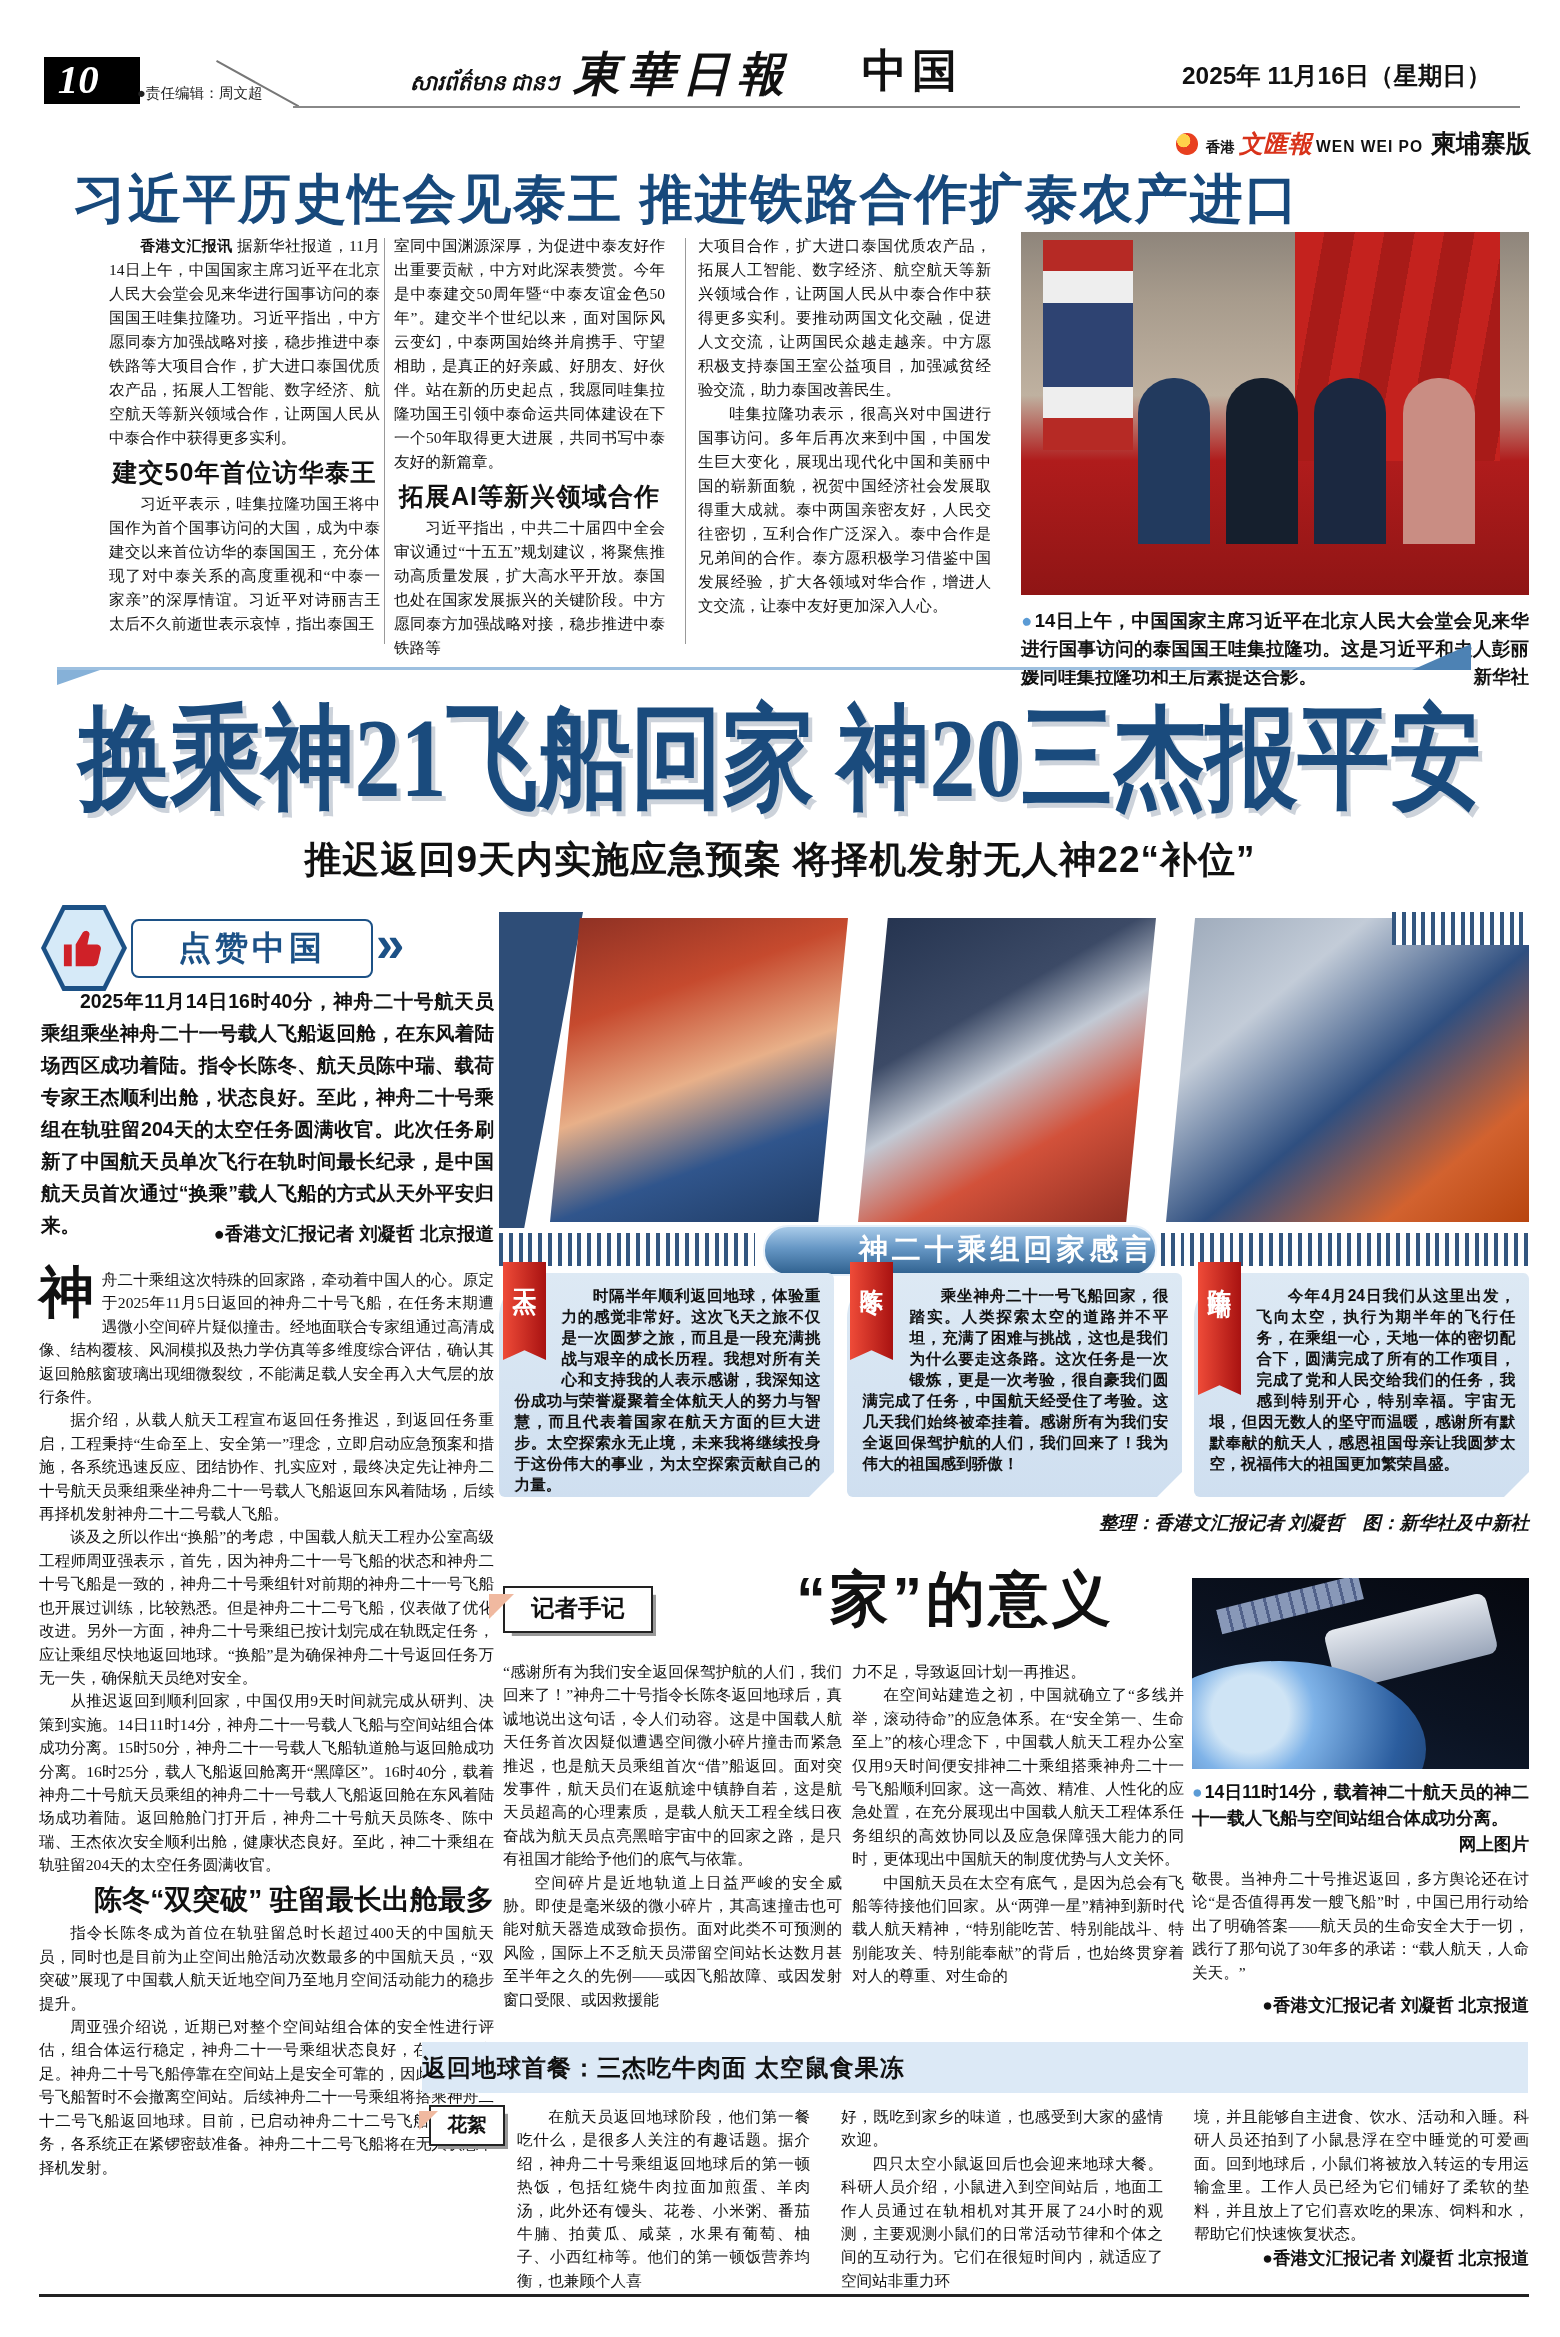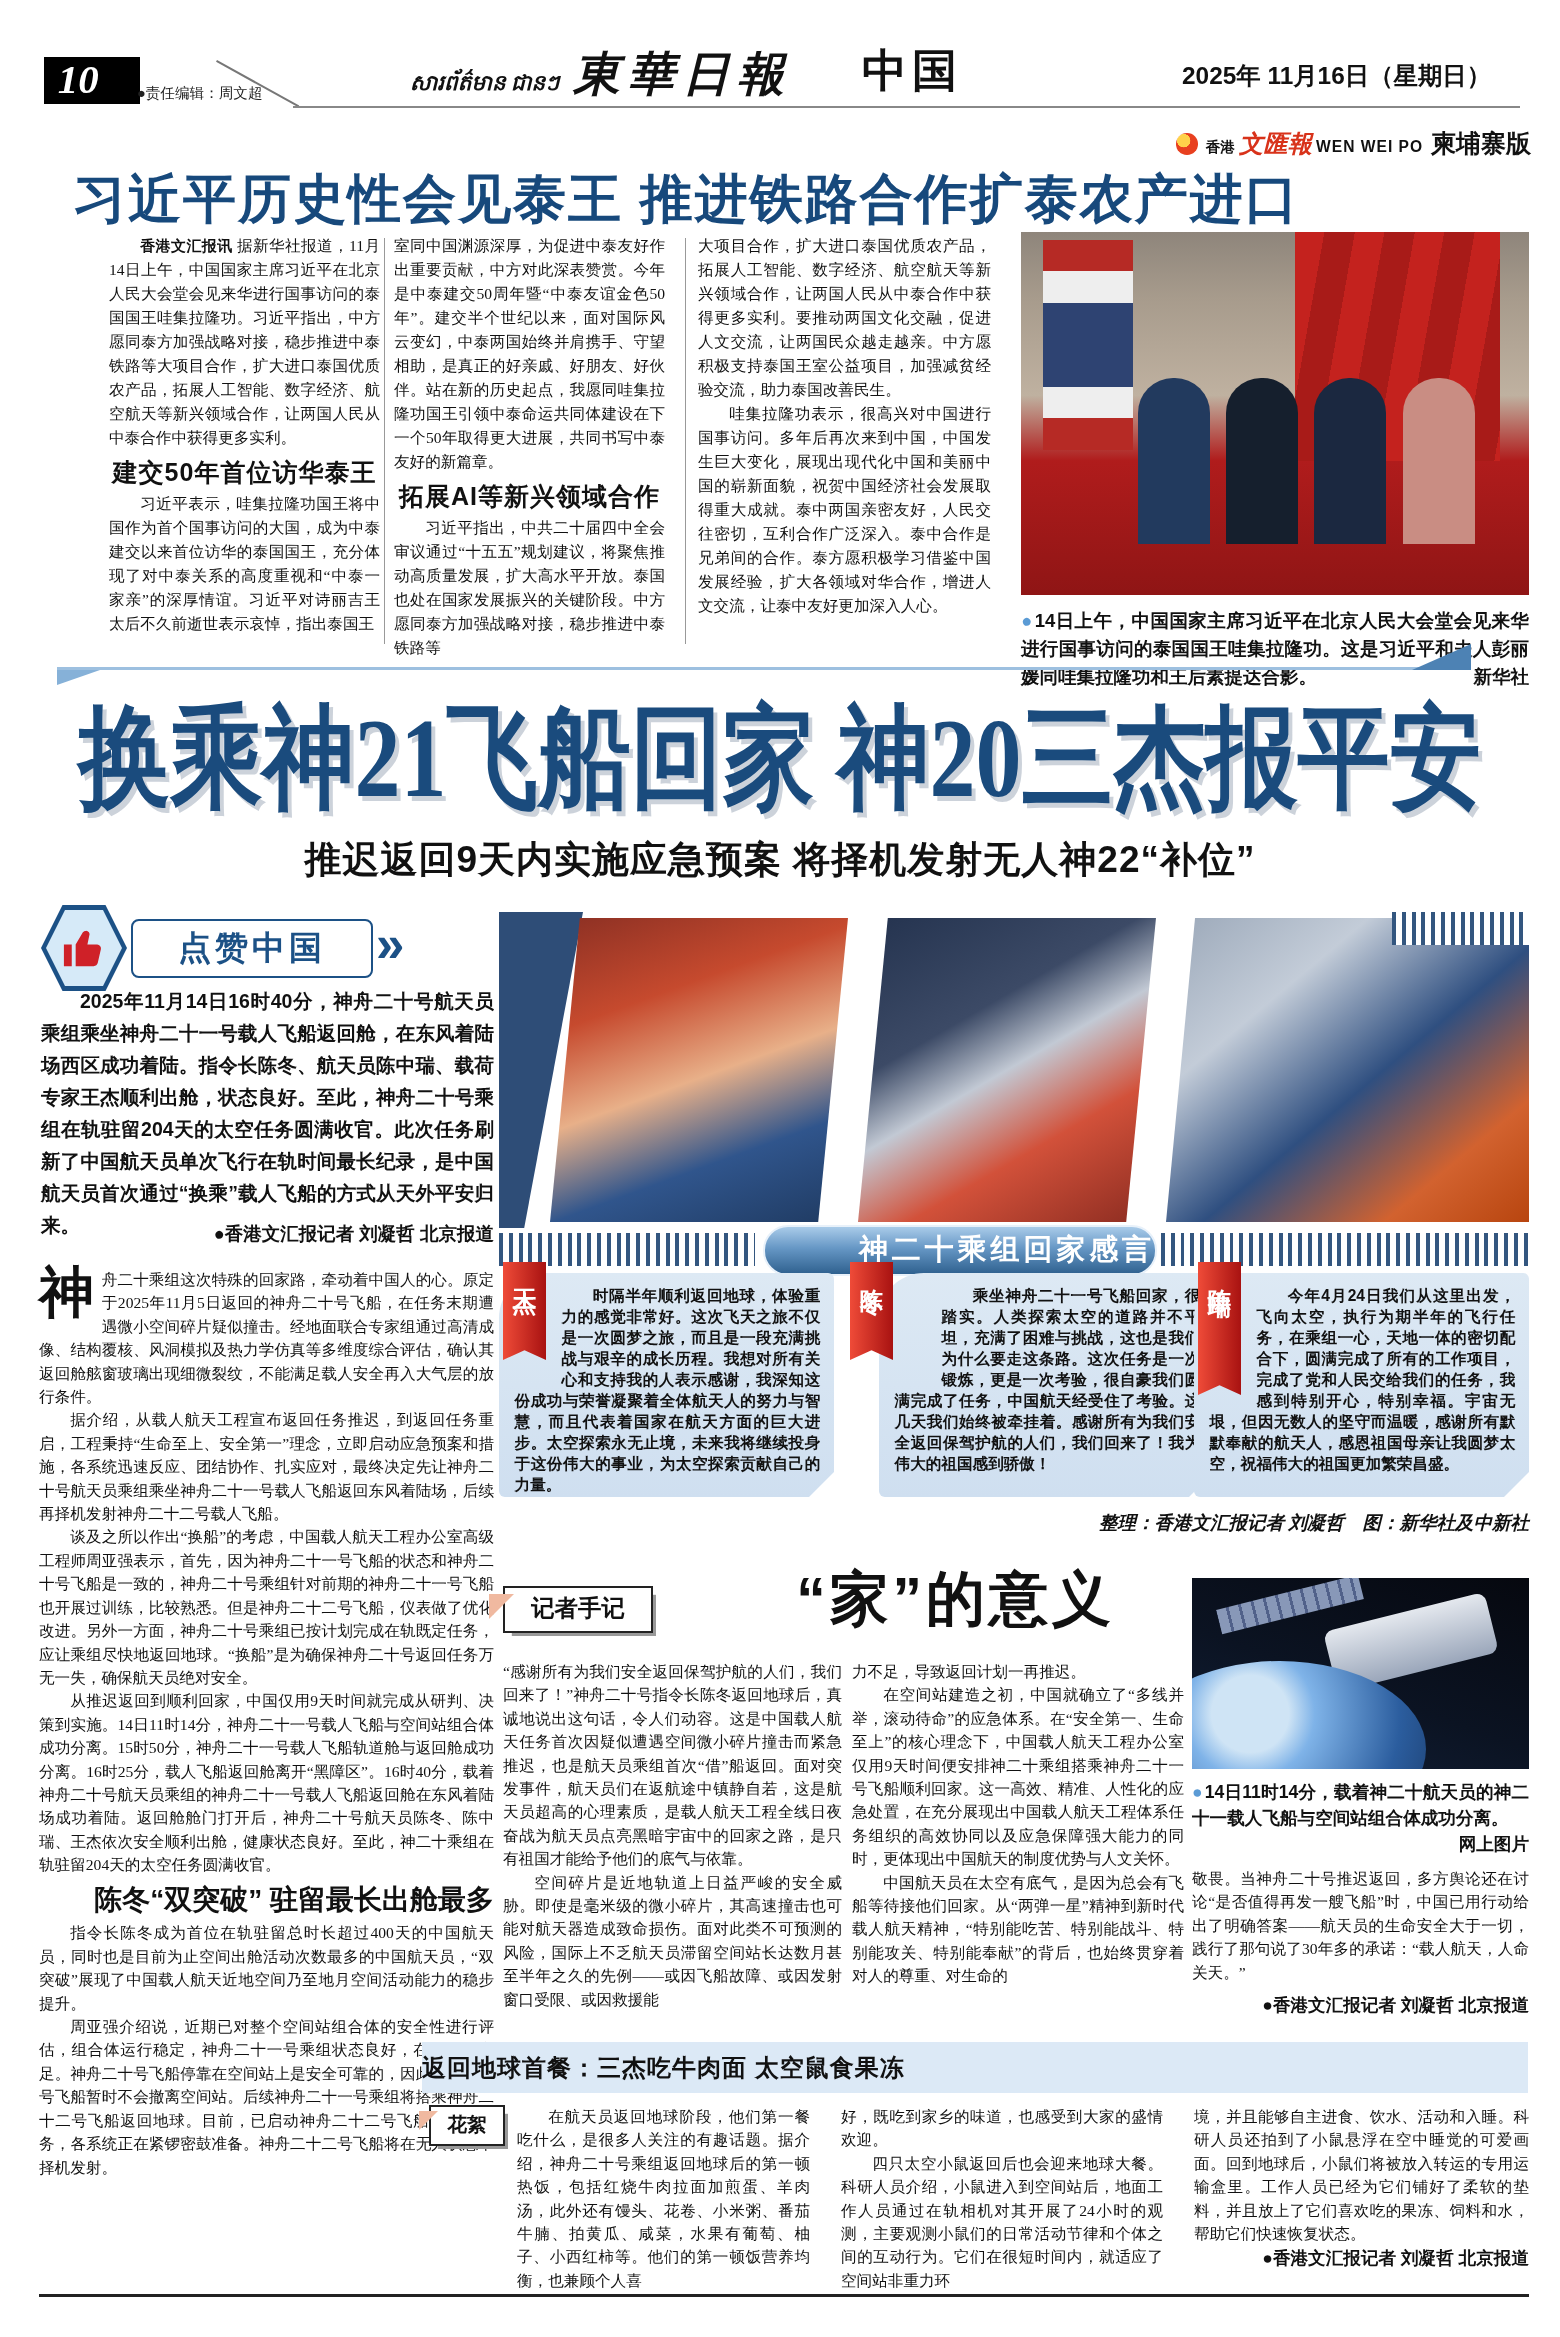--- a/index.html
+++ b/index.html
@@ -10,21 +10,21 @@
   html,body{margin:0;padding:0;background:#fff;}
   #page{position:relative;width:1560px;height:2338px;background:#fff;overflow:hidden;
         font-family:var(--serif);color:#111;}
   .abs{position:absolute;}
   .just{text-align:justify;}
   p{margin:0;text-indent:2em;}
   p.cont{text-indent:0;}
   
   #pagenum-box{left:44px;top:57px;width:82px;height:47px;background:#000;color:#fff;
     font-family:var(--serif);font-style:italic;font-weight:bold;font-size:41px;line-height:45px;padding-left:13.7px;}
-  #editor{left:137px;top:84px;font-family:Liberation Mono, monospace;font-size:14.6px;color:#222;}
+  #editor{left:137px;top:84px;font-family:Liberation Sans, sans-serif;font-size:14.6px;color:#222;}
   #hdr-slant{left:217px;top:60px;width:94px;height:2px;background:#777;transform:rotate(29deg);transform-origin:left top;}
   #hdr-rule{left:293px;top:106px;width:1227px;height:2px;background:#888;}
   #masthead{left:410px;top:43px;white-space:nowrap;}
   #masthead .khmer{font-size:21.5px;font-style:italic;font-weight:bold;margin-right:13.7px;}
   #masthead .cn{font-size:47px;font-weight:900;font-style:italic;letter-spacing:7.8px;font-family:var(--serif);text-align:right;}
   #section-label{left:862px;top:41px;font-family:var(--sans);font-weight:900;font-size:45px;letter-spacing:4.9px;}
   #date-label{left:1182px;top:60px;font-family:var(--sans);font-weight:800;font-size:24.4px;}
   #brand{left:1092px;top:127px;width:439px;text-align:right;white-space:nowrap;}
   #brand .logo{display:inline-block;width:21.5px;height:21.5px;border-radius:50%;vertical-align:-2.9px;
     background:radial-gradient(circle at 35% 35%,#ffd24a 0 32%,#e8401f 34% 100%);margin-right:3.9px;}
@@ -102,21 +102,21 @@
   #stripes-tr{right:0;top:0;width:137px;height:33px;position:absolute;}
   #stripes-l{left:499px;top:1233px;width:256px;height:33px;}
   #stripes-r{left:1161px;top:1233px;width:369px;height:33px;}
   #quotes-banner{left:763px;top:1225px;width:390px;height:47px;border-radius:25px;
     background:linear-gradient(180deg,#a9cbe9 0%,#6697c5 45%,#2f618f 100%);border:2px solid #e8f1fa;
     text-align:right;color:#fff;font-family:var(--sans);font-weight:900;font-size:29px;
     line-height:45px;letter-spacing:3.9px;}
   
   .qbox{top:1273px;width:335px;height:224px;background:linear-gradient(180deg,#dde9f4,#cfdff0);
     border-radius:45px 5.9px 5.9px 5.9px;}
-  #qbox1{left:499px;} #qbox2{left:879px;} #qbox3{left:1194px;}
+  #qbox1{left:499px;} #qbox2{left:847px;} #qbox3{left:1194px;}
   .qcut{position:absolute;right:0;bottom:0;width:0;height:0;
     border-left:25px solid transparent;border-bottom:25px solid #fff;}
   .qtext{position:absolute;left:15.6px;right:13.7px;top:11.7px;bottom:9.8px;
     font-family:var(--sans);font-weight:bold;font-size:15.6px;line-height:21px;text-align:justify;}
   .qspacer{float:left;width:47px;height:86px;}
   .qspacer.tall{height:119px;}
   .ribbon{top:1262px;width:43px;background:linear-gradient(90deg,var(--ribbon1),var(--ribbon2));
     clip-path:polygon(0 0,100% 0,100% 100%,50% calc(100% - 9.8px),0 100%);
     display:flex;justify-content:center;align-items:flex-start;padding-top:7.8px;box-sizing:border-box;}
   .ribbon span{writing-mode:vertical-rl;text-orientation:upright;color:#fff;

